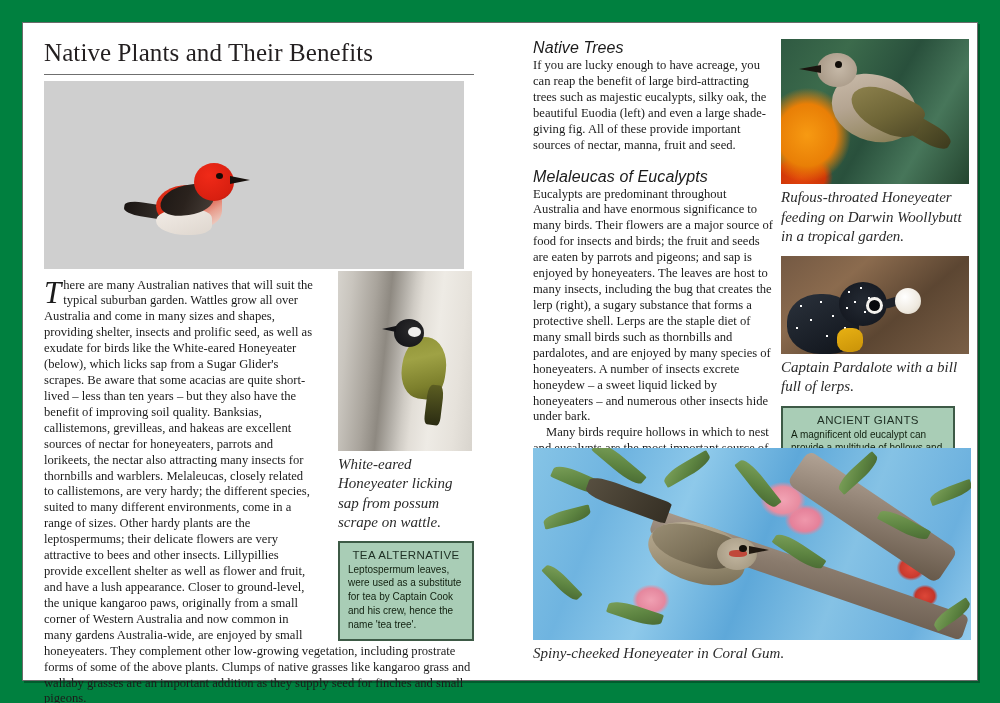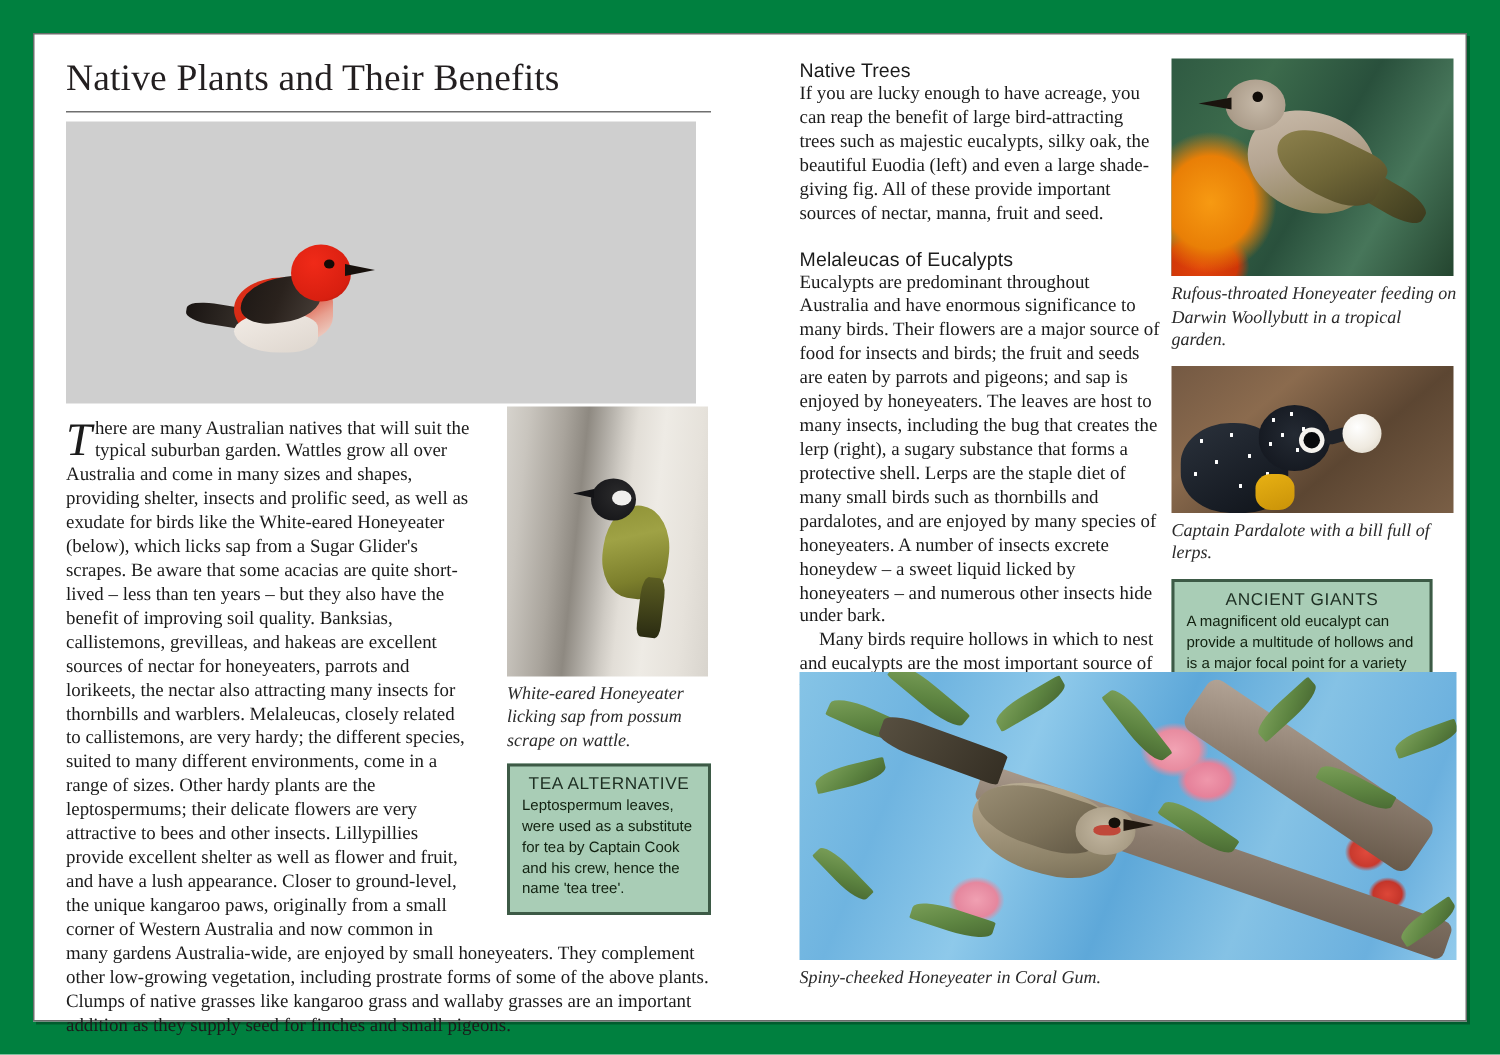--- a/index.html
+++ b/index.html
@@ -62,21 +62,21 @@
     overflow: hidden;
     background: #cfcfcf;
   }
   .photo-hero {
     width: 420px;
     height: 188px;
   }
   .caption {
     font-family: "Liberation Serif", serif;
     font-style: italic;
-    font-size: 12px;
+    font-size: 15px;
     color: #2a2a2a;
     line-height: 1.3;
     margin-top: 4px;
   }
 
   .body-text {
     font-family: "Liberation Serif", serif;
     font-size: 12.6px;
     line-height: 1.265;
     color: #1b1b1b;
@@ -126,25 +126,26 @@
 
   
   .col-mid {
     position: absolute;
     left: 510px;
     top: 16px;
     width: 240px;
   }
   .sec-head {
     font-family: "Liberation Sans", sans-serif;
-    font-size: 13px;
+    font-size: 16px;
     font-weight: 400;
     color: #1b1b1b;
     margin: 0 0 1px 0;
     letter-spacing: 0.1px;
+    font-style: italic;
   }
   .sec-head.spaced { margin-top: 14px; }
   .indent-para { text-indent: 13px; }
 
   
   .col-right {
     position: absolute;
     left: 758px;
     top: 16px;
     width: 190px;

